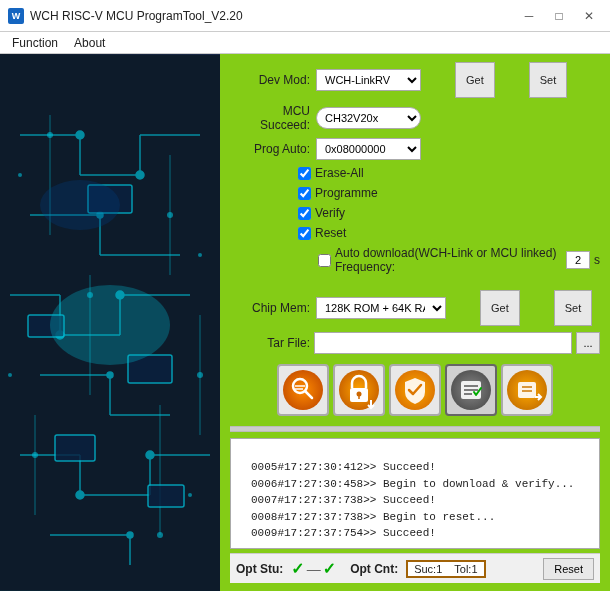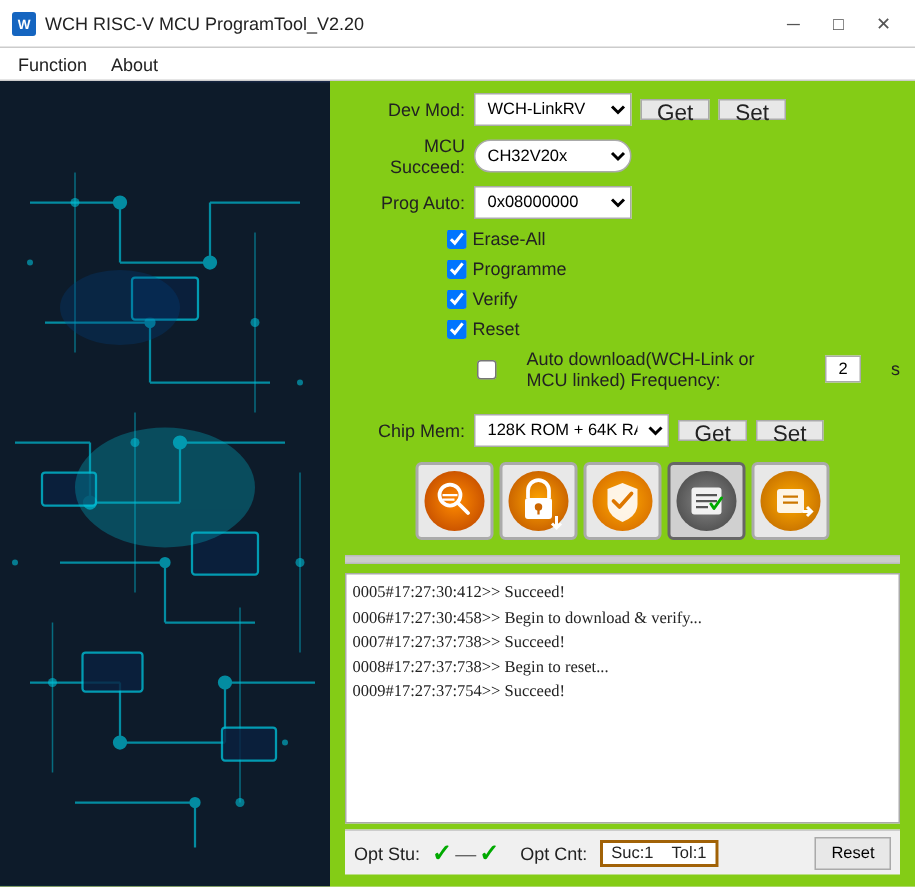--- a/index.html
+++ b/index.html
@@ -117,27 +117,28 @@
     }
     .form-select {
       height: 22px;
       font-size: 11px;
       border: 1px solid #aaa;
       background: white;
       padding: 0 4px;
       min-width: 100px;
     }
     .form-btn {
-      height: 14px;
+      height: 36px;
       padding: 0 10px;
-      font-size: 15px;
+      font-size: 11px;
       background: #e8e8e8;
       border: 1px solid #aaa;
       cursor: pointer;
       color: #222;
+      margin-left: 28px;
     }
 
     .checkbox-row {
       display: flex;
       align-items: center;
       gap: 4px;
       margin-left: 68px;
       margin-bottom: 2px;
     }
     .checkbox-row input[type=checkbox] {
@@ -145,21 +146,21 @@
       cursor: pointer;
     }
     .checkbox-label {
       font-size: 12px;
       color: #222;
     }
 
     .auto-row {
       display: flex;
       align-items: center;
-      gap: 20px;
+      gap: 4px;
       margin-left: 88px;
       margin-bottom: 2px;
     }
     .auto-label { font-size: 12px; color: #222; }
     .freq-input {
       width: 24px;
       height: 18px;
       border: 1px solid #aaa;
       text-align: center;
       font-size: 11px;
@@ -217,40 +218,41 @@
       border: 2px solid #555;
       background: #d0d0d0;
     }
 
     .log-area {
       flex: 1;
       min-height: 80px;
       background: white;
       border: 1px solid #aaa;
       font-size: 11px;
-      font-family: Liberation Serif, serif;
-      padding: 4px;
+      font-family: Liberation Mono, monospace;
+      padding: 20px;
       overflow-y: auto;
       color: #222;
       line-height: 1.5;
     }
     .log-line { white-space: pre; }
 
     .status-bar {
       display: flex;
       align-items: center;
       gap: 8px;
       background: #f0f0f0;
       padding: 4px 6px;
       border-top: 1px solid #ccc;
       height: 30px;
     }
     .status-label {
       font-size: 12px;
       color: #222;
+      font-weight: bold;
     }
     .status-indicator {
       display: flex;
       align-items: center;
       gap: 2px;
     }
     .check-green {
       color: #00aa00;
       font-size: 16px;
       font-weight: bold;
@@ -439,20 +441,25 @@
 
     <div class="form-row">
       <span class="form-label">Chip Mem:</span>
       <select class="form-select" style="width:130px;">
         <option>128K ROM + 64K RAM</option>
       </select>
       <button class="form-btn">Get</button>
       <button class="form-btn">Set</button>
     </div>
 
+    <div class="form-row tar-row">
+      <span class="form-label">Tar File:</span>
+      <input type="text" class="tar-input" style="">
+      <button class="browse-btn">...</button>
+    </div>
 
     <div class="icon-bar">
 
       <button class="icon-btn">
         <svg width="44" height="44" viewBox="0 0 44 44" xmlns="http://www.w3.org/2000/svg">
           <defs>
             <radialGradient id="g1" cx="50%" cy="50%" r="50%">
               <stop offset="0%" stop-color="#ff8c00"></stop>
               <stop offset="100%" stop-color="#cc5500"></stop>
             </radialGradient>

